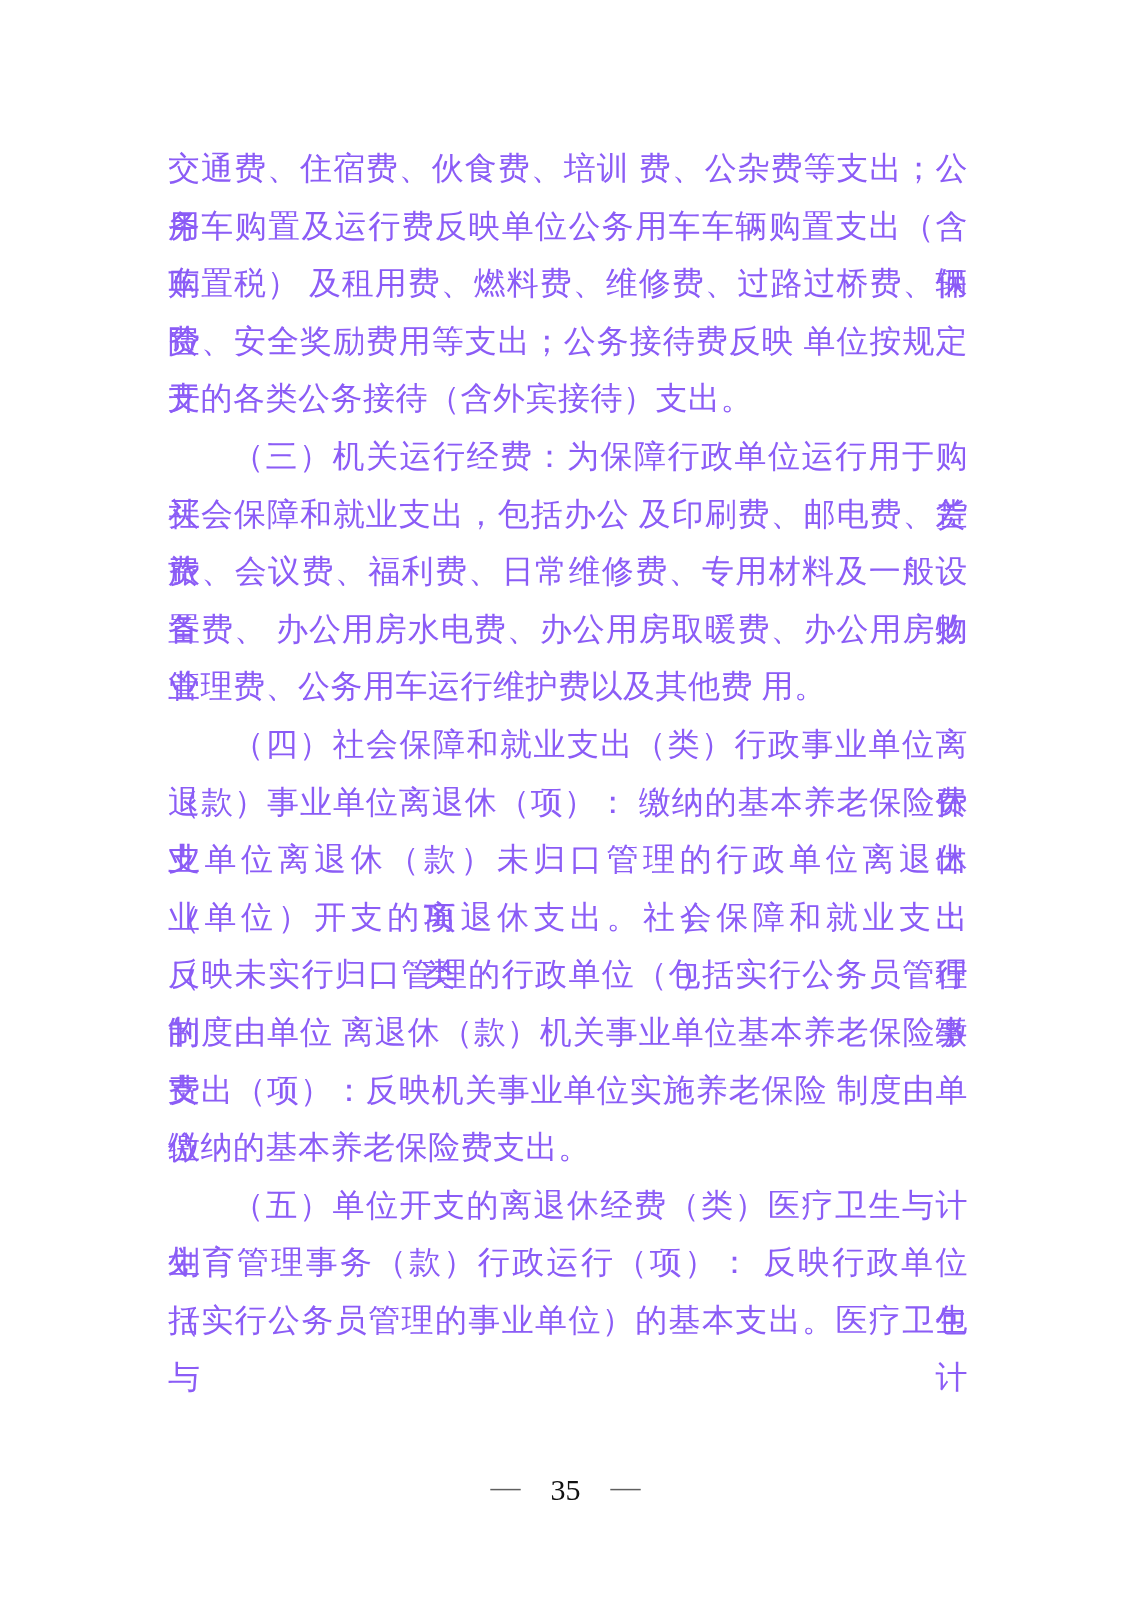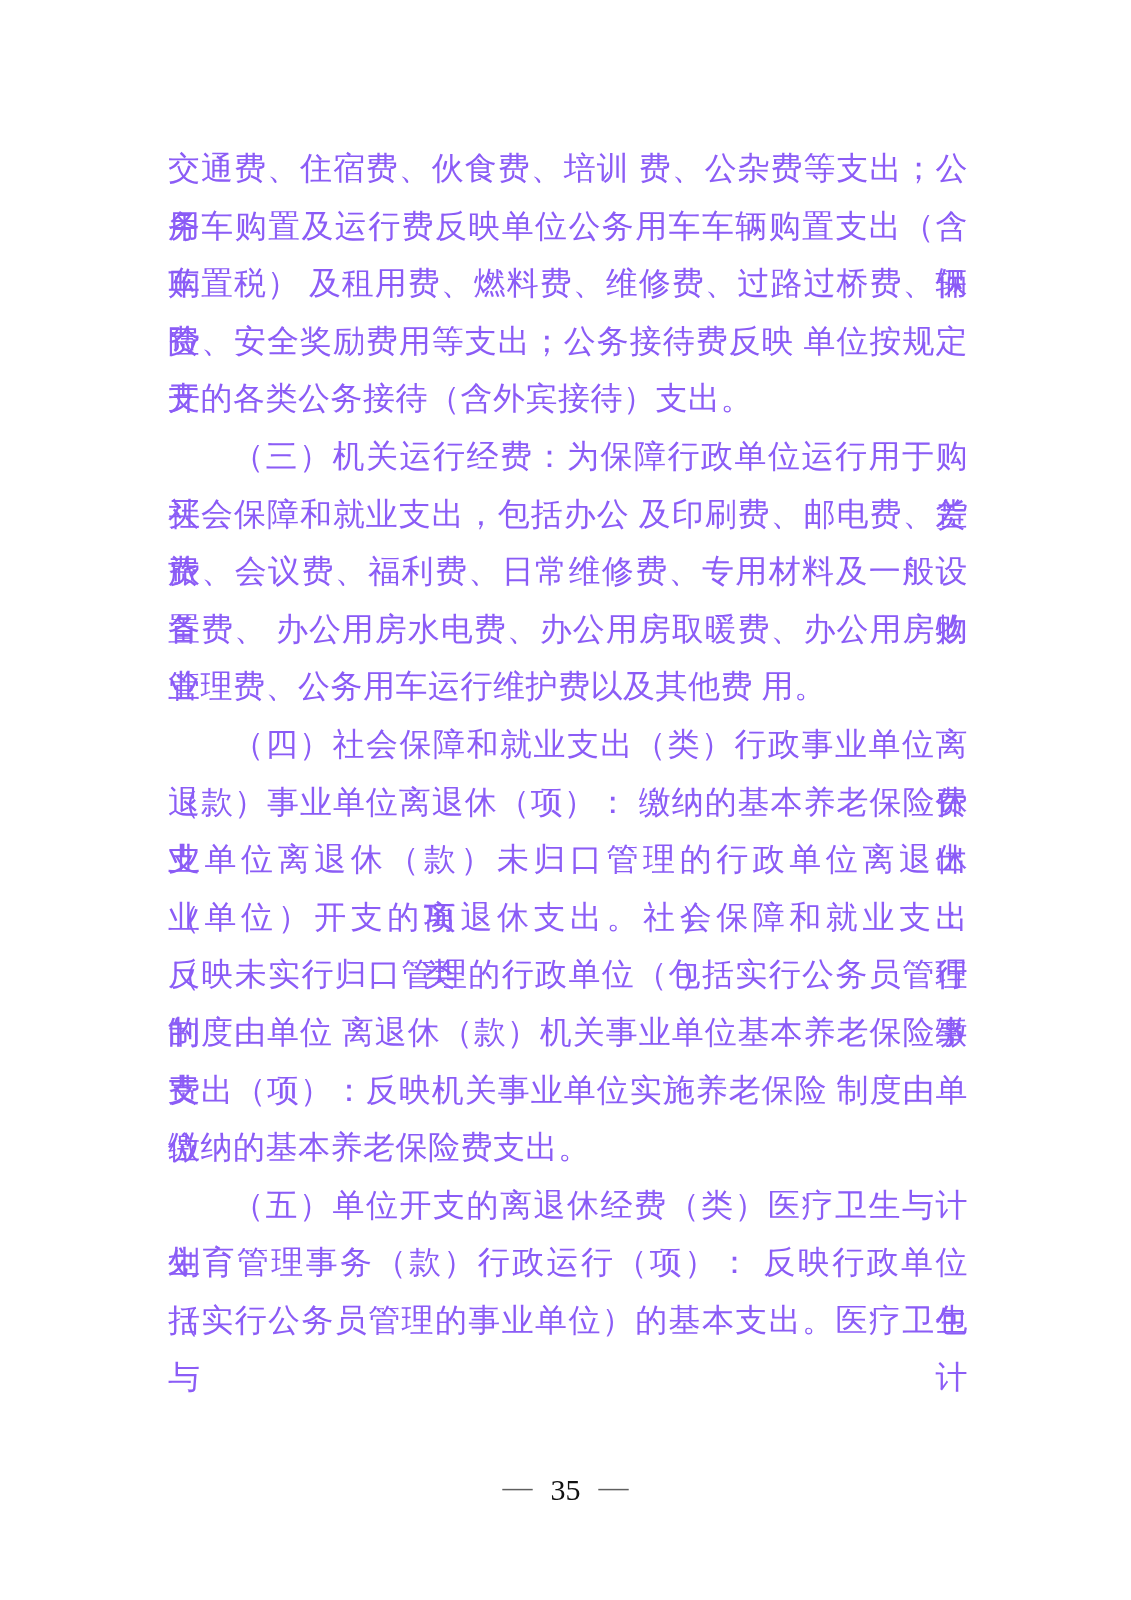--- a/index.html
+++ b/index.html
@@ -51,21 +51,21 @@
     line-height: 44px;
   }
   .footer .dash {
     color: #5f5f5f;
     letter-spacing: 0;
     position: relative;
     top: -3px;
   }
   .footer .pagenum {
     color: #111111;
-    margin: 0 18px;
+    margin: 0 30px;
     text-align: right;
   }
 </style>
 </head>
 <body>
 
 <div class="page">
 
   <div class="textblock">
 

